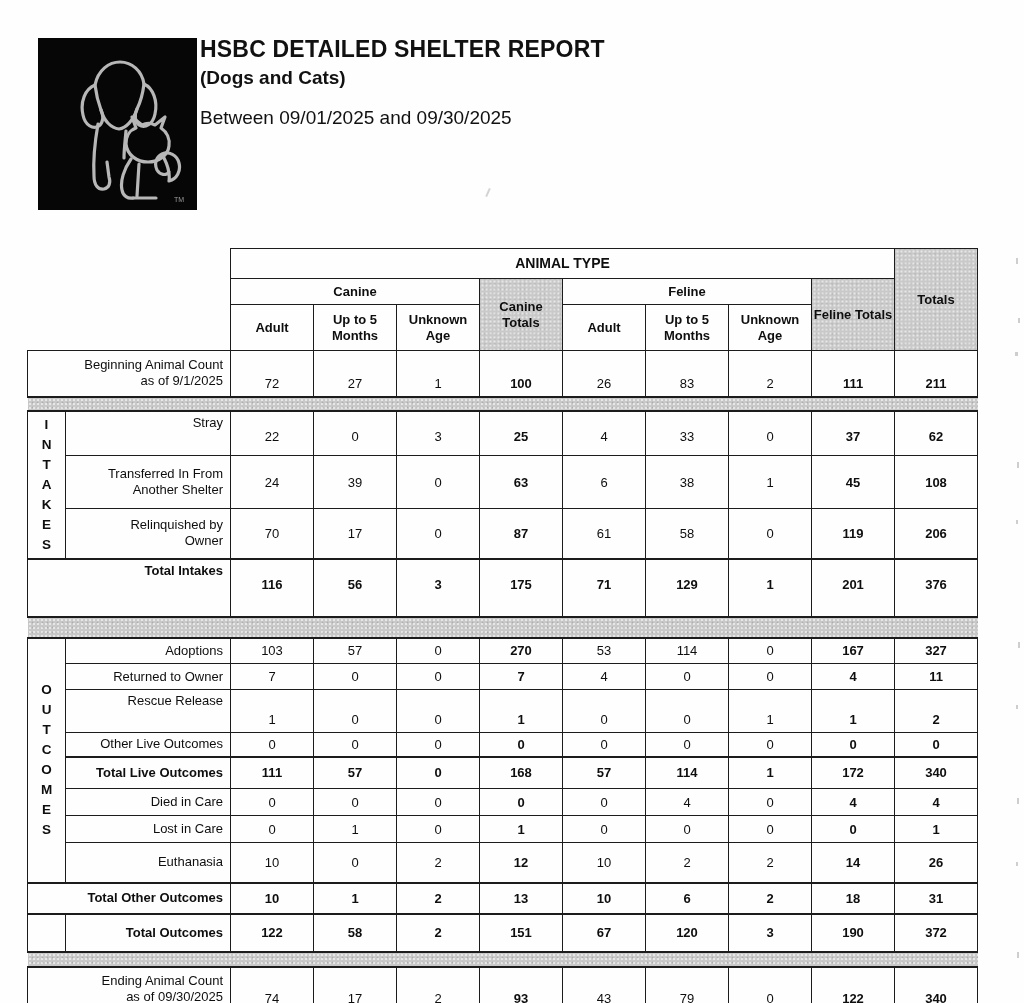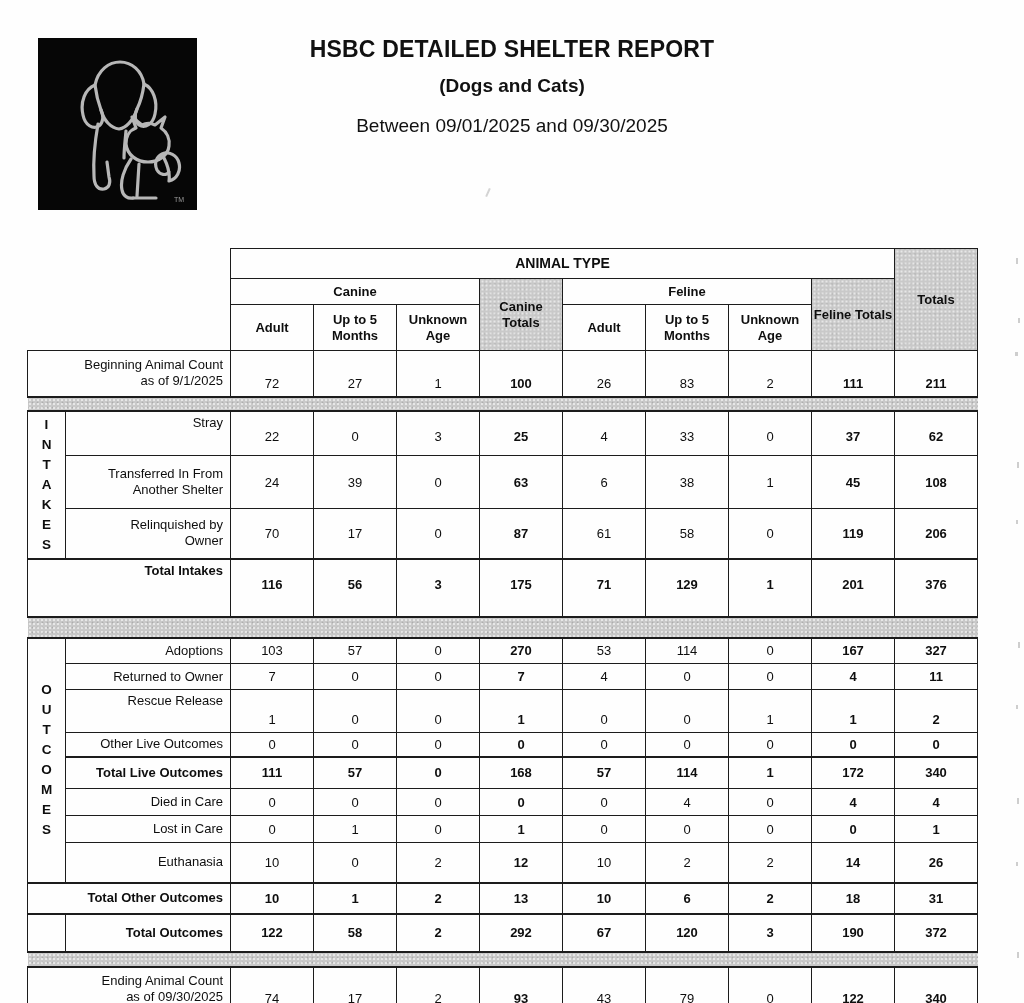--- a/index.html
+++ b/index.html
@@ -1,23 +1,23 @@
 <!DOCTYPE html>
 <html><head>
 <meta charset="utf-8">
 <style>
   html,body{margin:0;padding:0;}
   body{background:#e8e8e8;font-family:"Liberation Sans",sans-serif;}
   .page{position:relative;width:1024px;height:1003px;background:#fefefe;overflow:hidden;margin:0 auto;color:#111;}
 
   
   .logo-box{position:absolute;left:38px;top:38px;width:159px;height:172px;background:#060606;}
-  .header-block{position:absolute;left:200px;top:36px;width:624px;text-align:center;}
+  .header-block{position:absolute;left:200px;top:36px;width:624px;}
   .title{font-size:23px;font-weight:bold;letter-spacing:.2px;}
-  .subtitle{font-size:19px;font-weight:bold;margin-top:12px;}
+  .subtitle{font-size:19px;font-weight:bold;margin-top:4px;}
   .daterange{font-size:19px;margin-top:18px;}
 
   
   table.report{position:absolute;left:27px;top:248px;width:950px;border-collapse:collapse;table-layout:fixed;}
   td{border:1.6px solid #1c1c1c;font-size:13px;color:#0e0e0e;overflow:hidden;padding:0;}
   td.blank{border:none;background:transparent;}
   td.hdr{font-weight:bold;text-align:center;vertical-align:middle;line-height:1.2;padding:2px 1px;}
   td.at{font-size:14px;}
   .gray, td.sep{
     background-color:#c9c9c9;
@@ -333,21 +333,21 @@
           <td class="val b">31</td>
         </tr>
         <tr class="heavy" style="height: 38px;">
           <td></td>
           <td class="lbl b">
             <div>Total Outcomes</div>
           </td>
           <td class="val b">122</td>
           <td class="val b">58</td>
           <td class="val b">2</td>
-          <td class="val b">292</td>
+          <td class="val b">151</td>
           <td class="val b">67</td>
           <td class="val b">120</td>
           <td class="val b">3</td>
           <td class="val b">190</td>
           <td class="val b">372</td>
         </tr>
         <tr style="height: 15px;">
           <td class="sep" colspan="11"></td>
         </tr>
         <tr class="va-bottom" style="height: 45px;">

